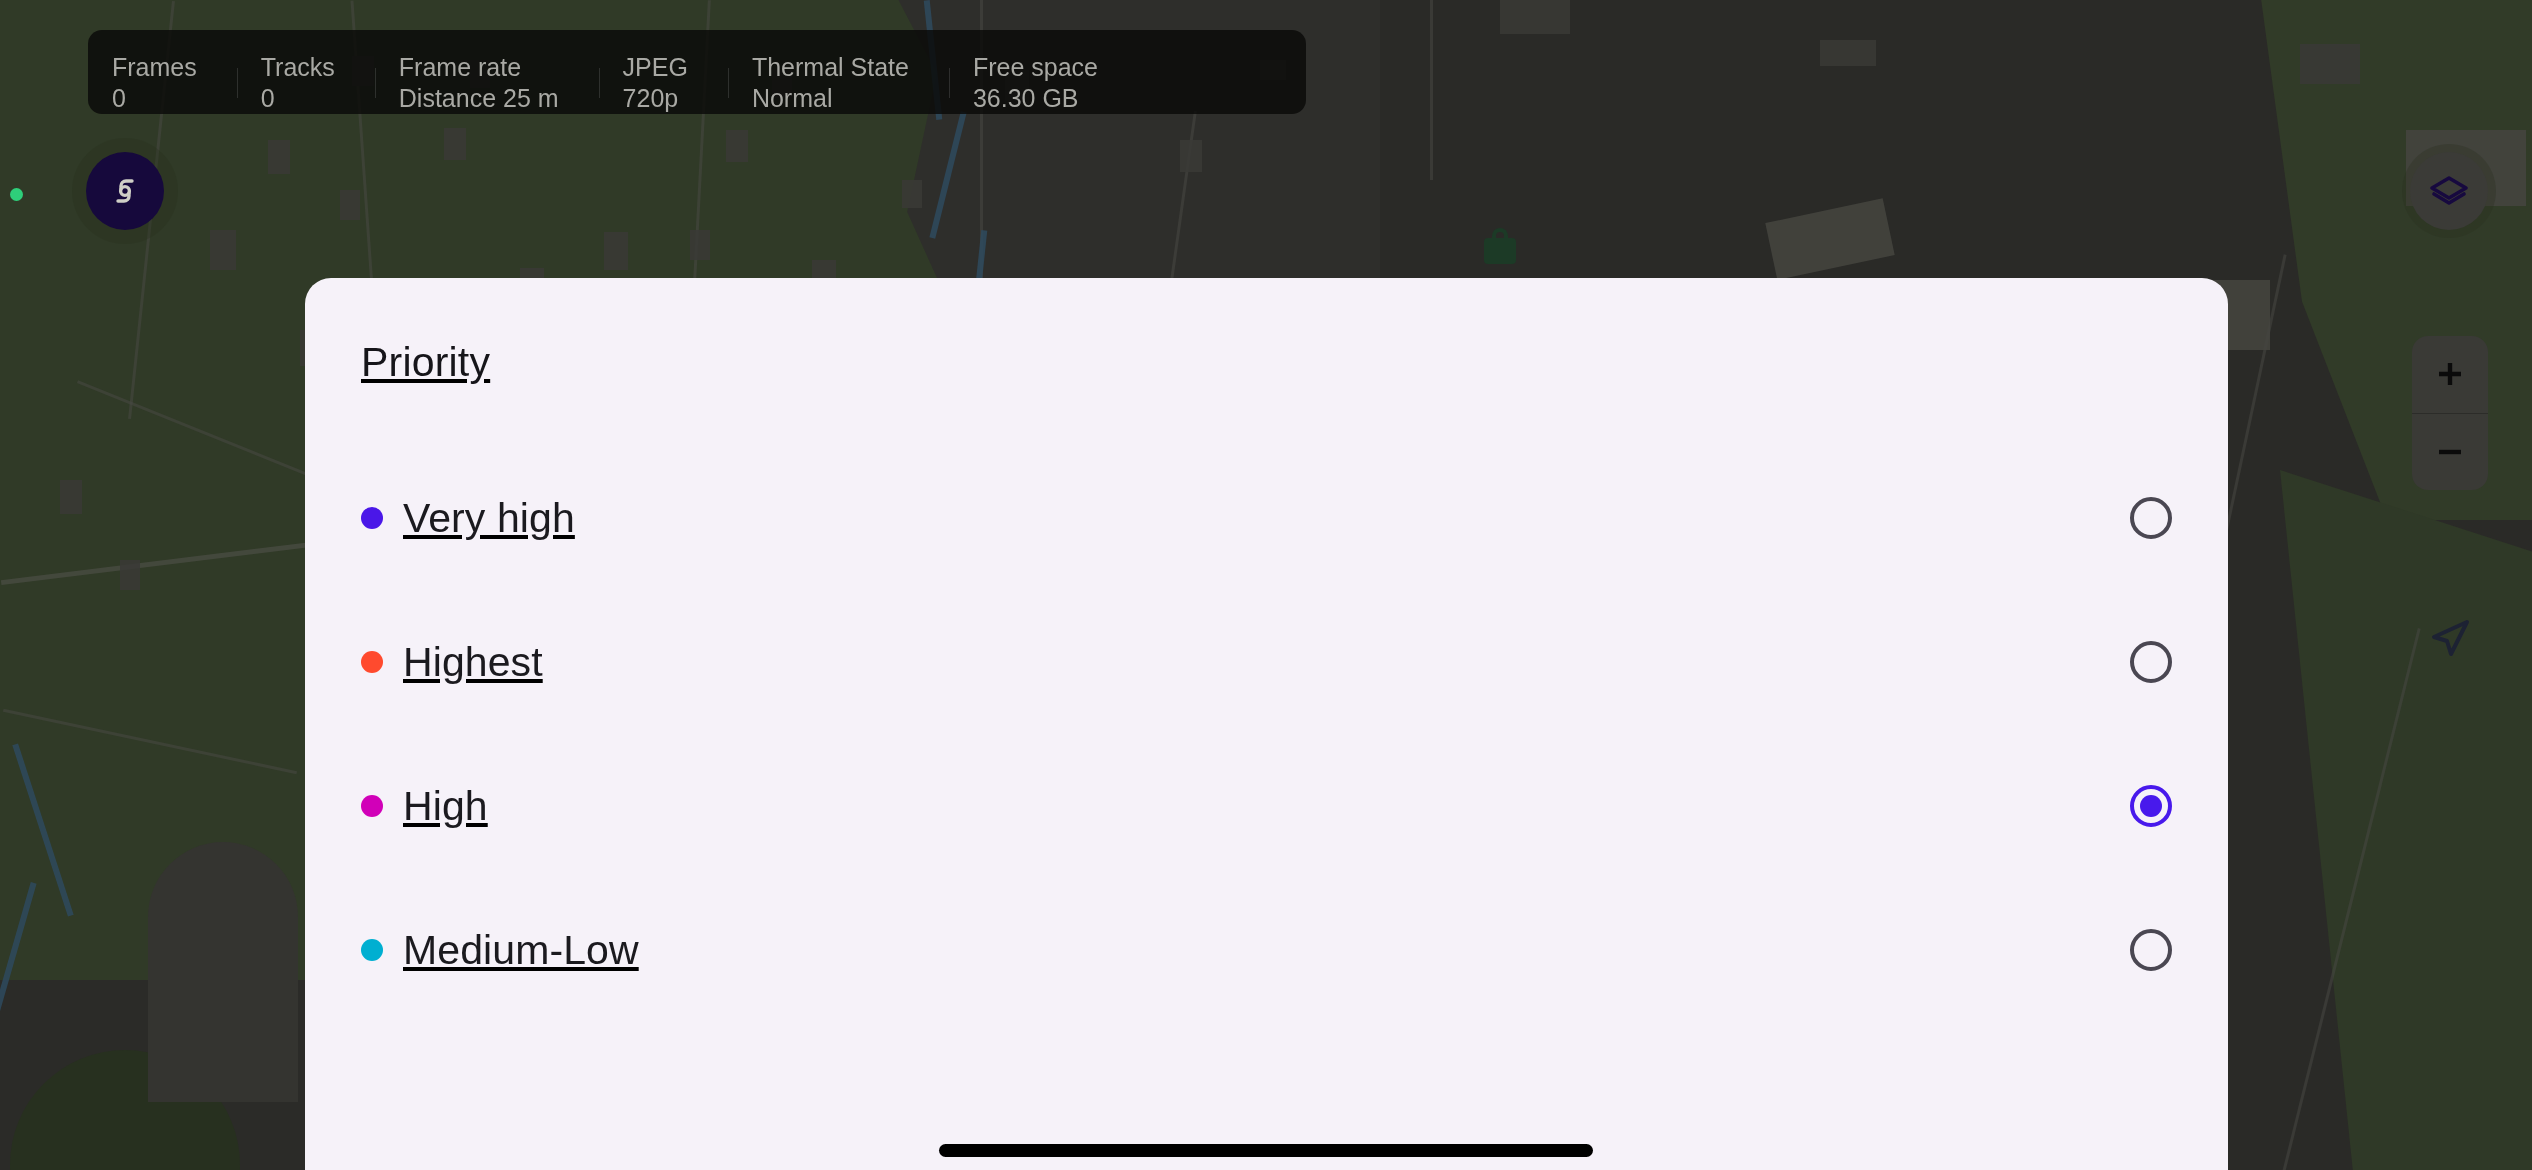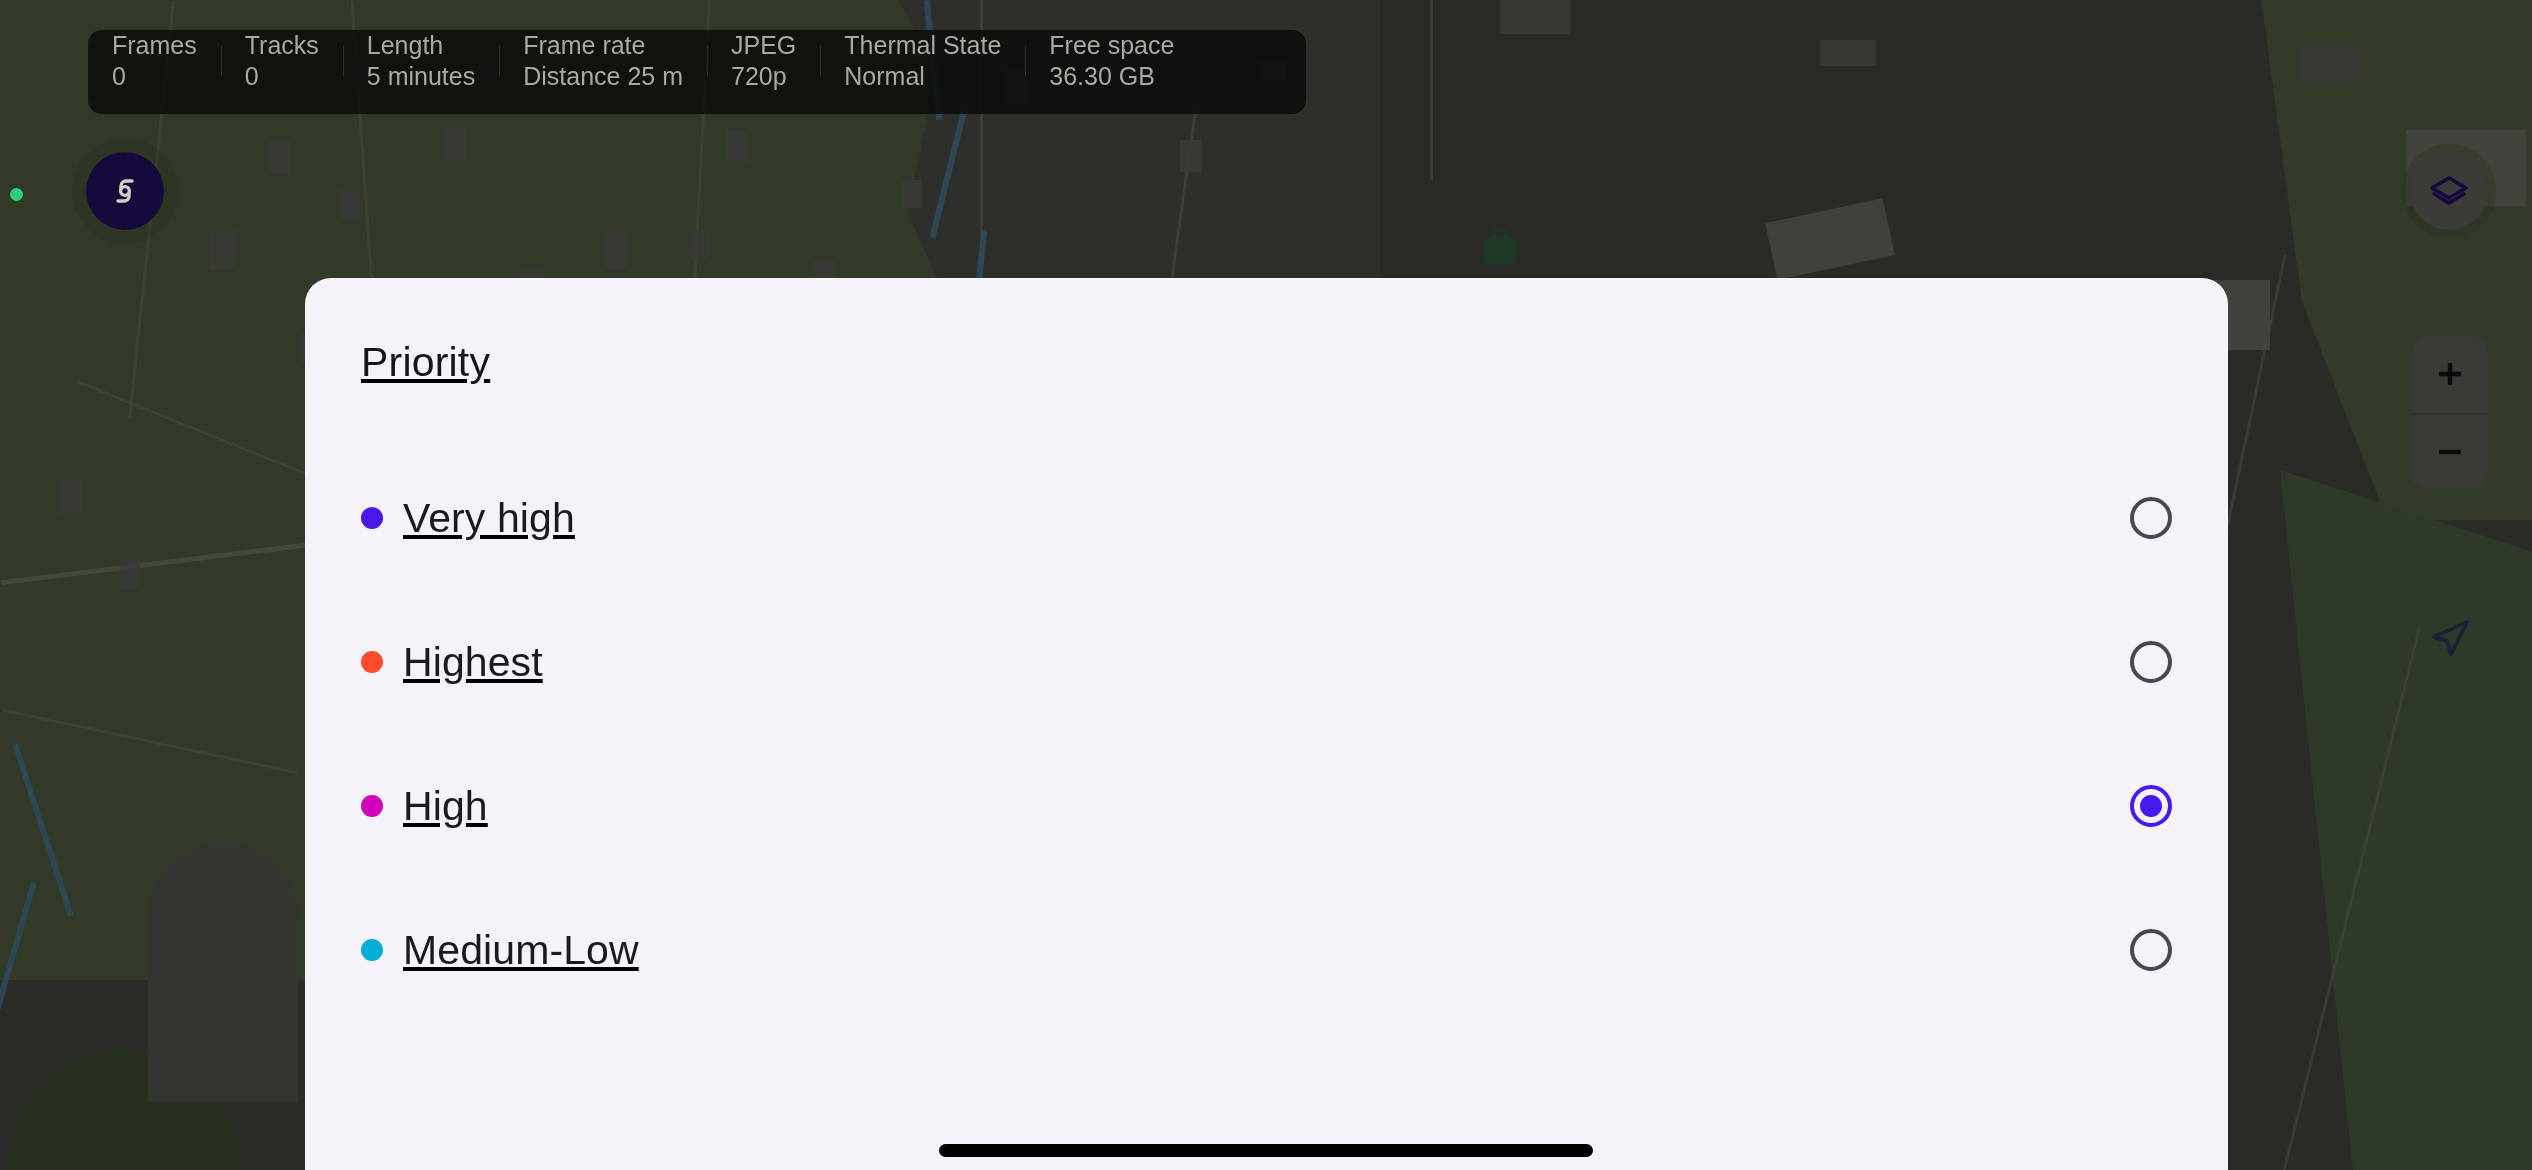--- a/index.html
+++ b/index.html
@@ -74,22 +74,23 @@
   }
 
   
   .statusbar {
     position: absolute;
     left: 88px; top: 30px;
     width: 1218px; height: 84px;
     background: rgba(10,10,8,0.82);
     border-radius: 14px;
     display: flex;
-    align-items: flex-start;
+    align-items: flex-end;
     overflow: hidden;
+    gap: 16px;
   }
   .stat {
     display: flex;
     flex-direction: column;
     justify-content: center;
     padding: 0 24px;
     position: relative;
     min-width: 0;
   }
   .stat + .stat::before {
@@ -321,24 +322,20 @@
   <div class="statusbar">
     <div class="stat">
       <span class="stat-label">Frames</span>
       <span class="stat-value">0</span>
     </div>
     <div class="stat">
       <span class="stat-label">Tracks</span>
       <span class="stat-value">0</span>
     </div>
     <div class="stat">
-      <span class="stat-label">Length</span>
-      <span class="stat-value">5 minutes</span>
-    </div>
-    <div class="stat">
       <span class="stat-label">Frame rate</span>
       <span class="stat-value">Distance 25 m</span>
     </div>
     <div class="stat">
       <span class="stat-label">JPEG</span>
       <span class="stat-value">720p</span>
     </div>
     <div class="stat">
       <span class="stat-label">Thermal State</span>
       <span class="stat-value">Normal</span>

